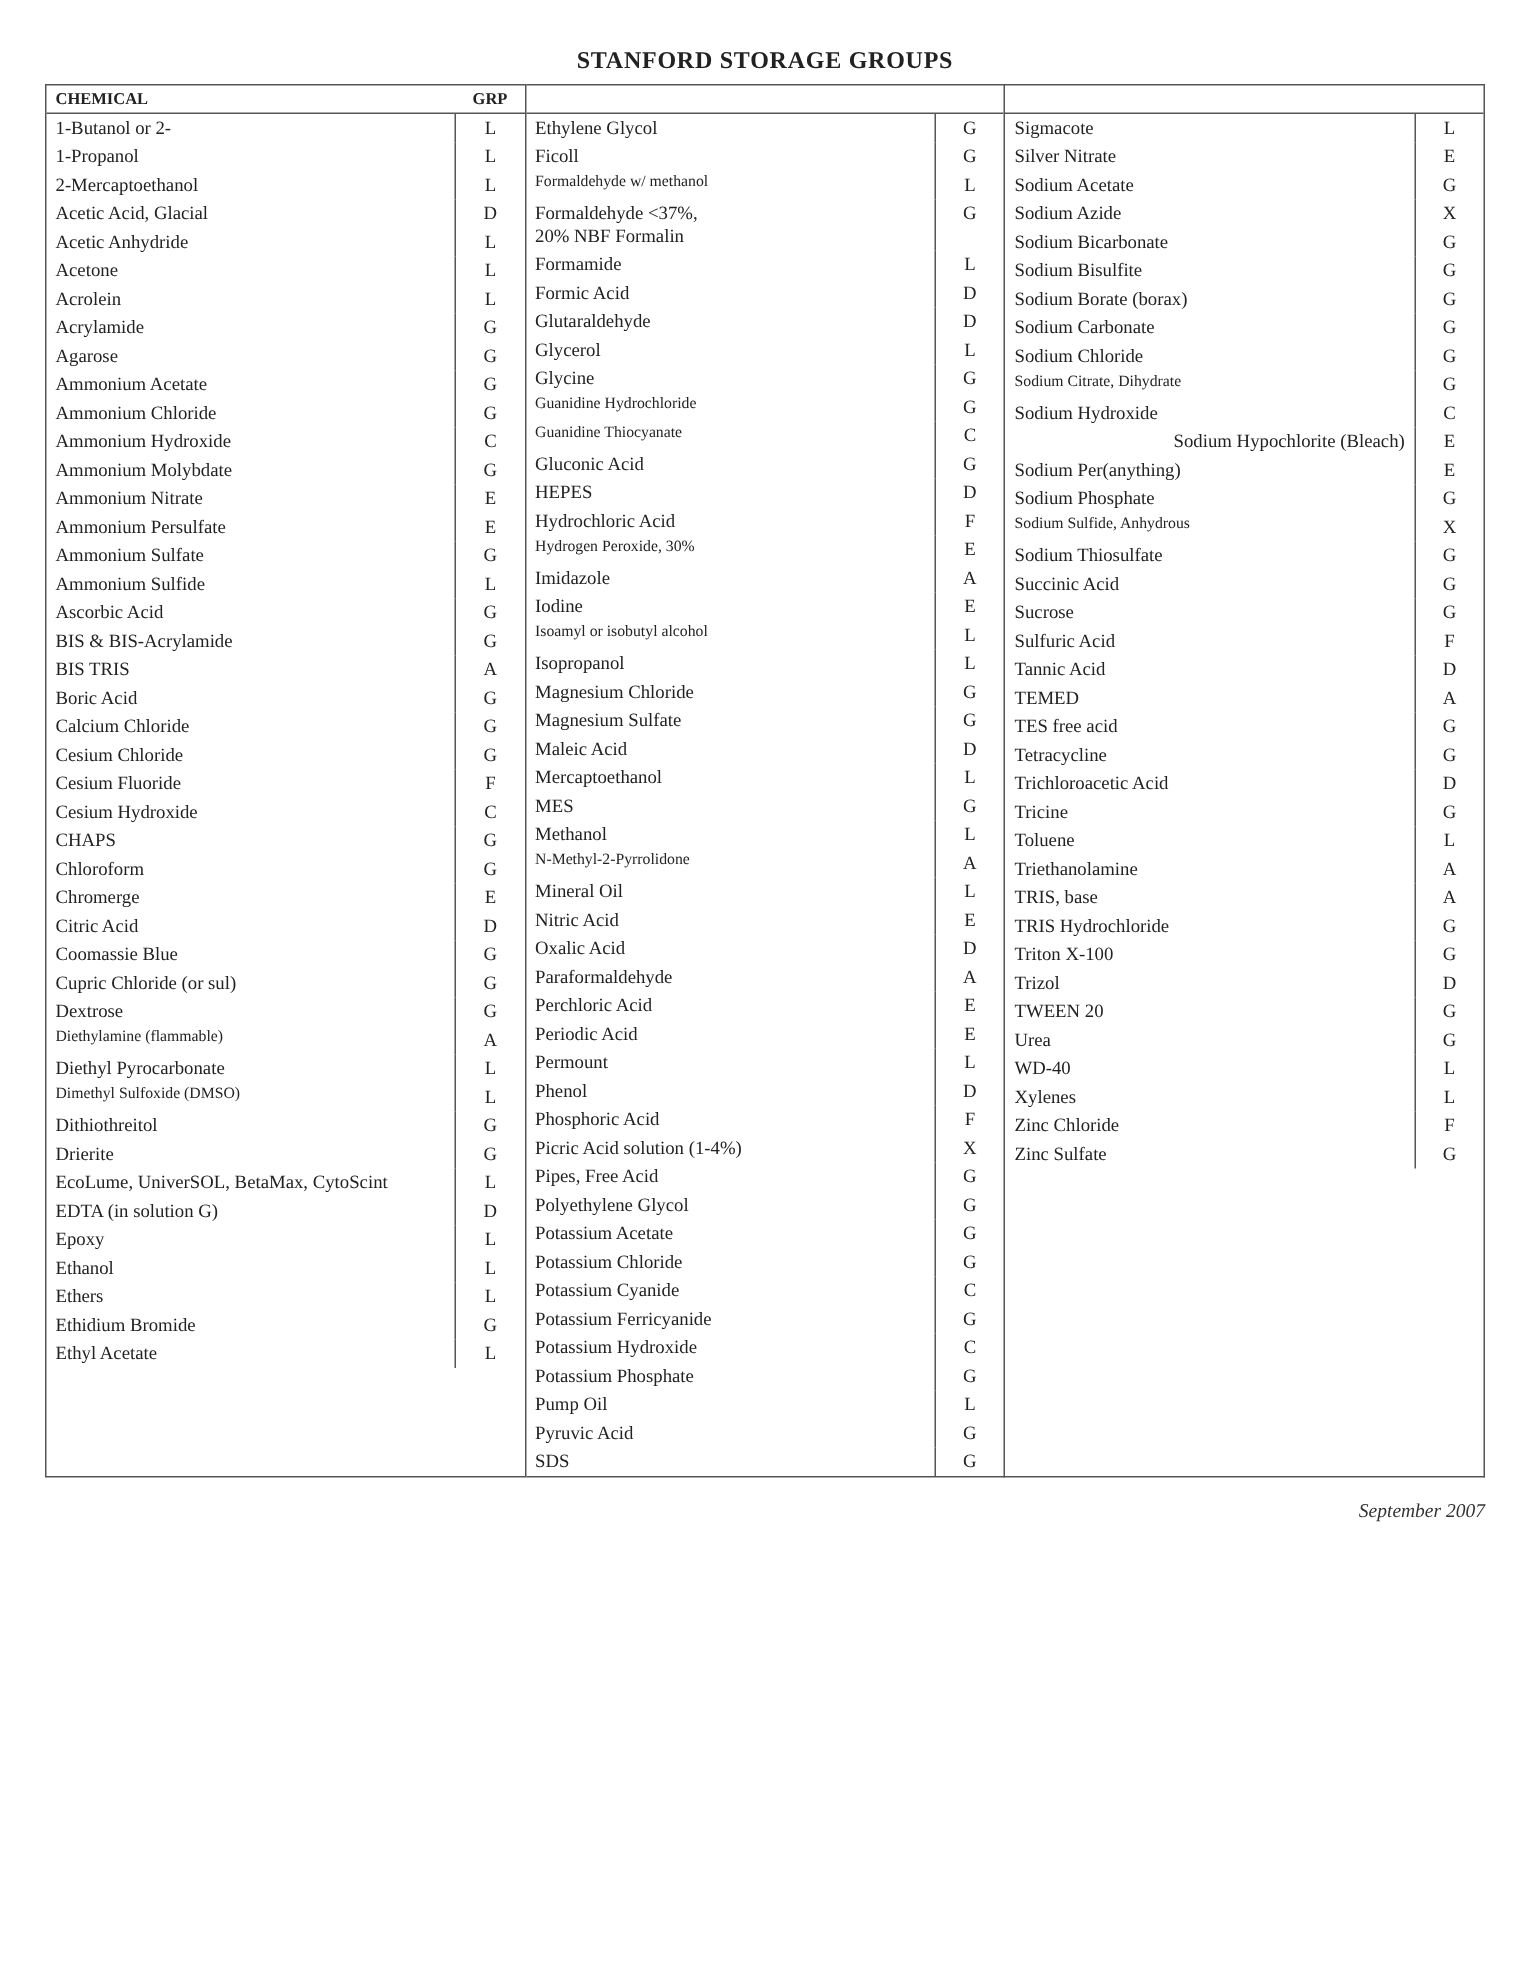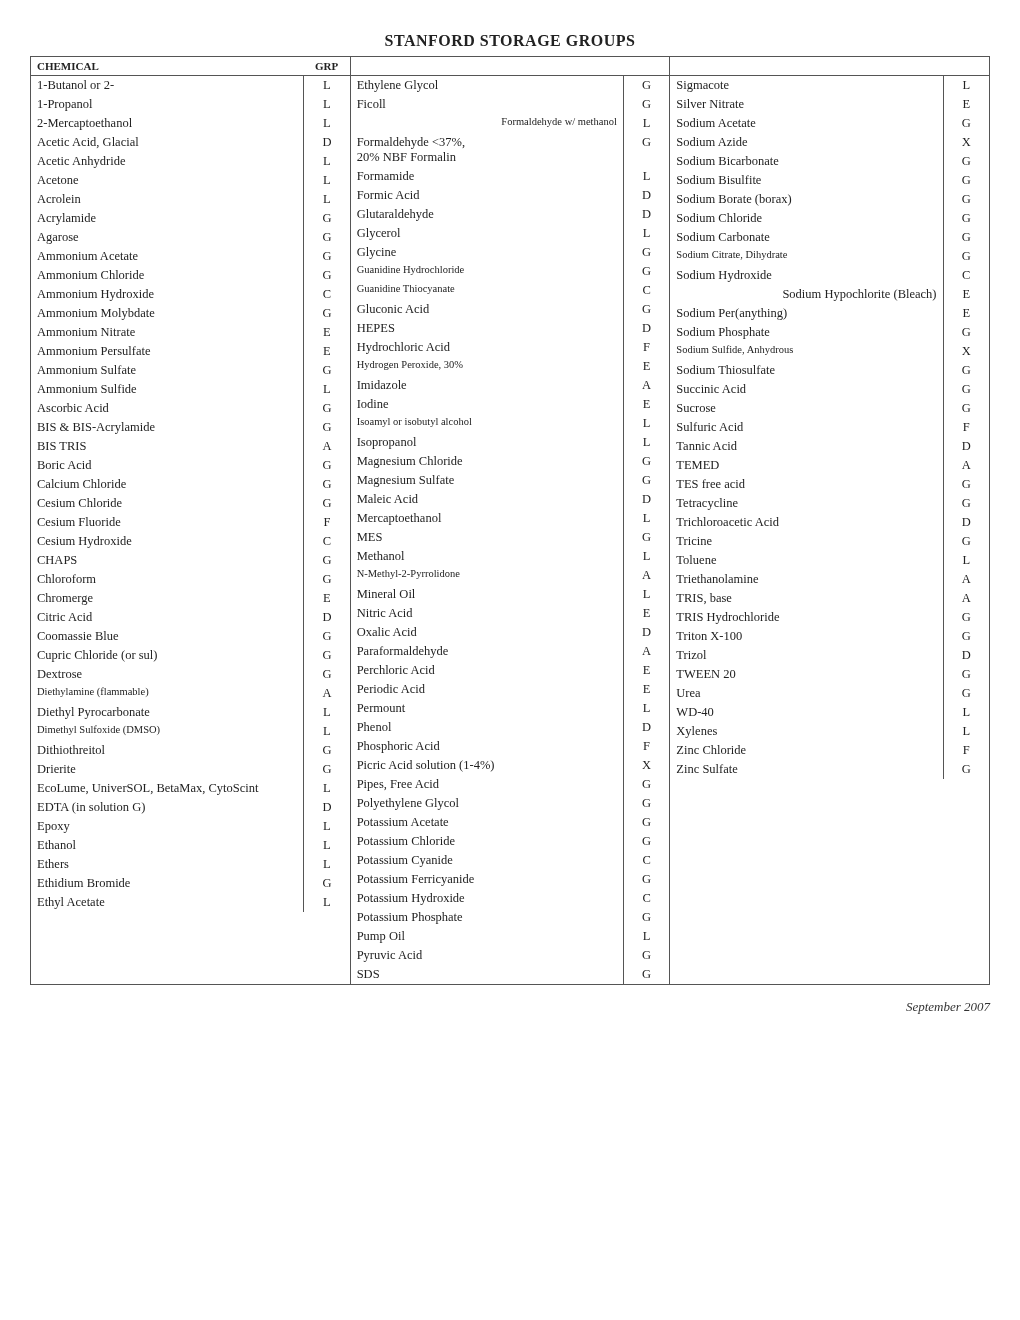--- a/index.html
+++ b/index.html
@@ -276,21 +276,21 @@
       <tbody id="col2-body">
           <tr>
             <td>Ethylene Glycol</td>
             <td class="grp-val">G</td>
           </tr>
           <tr>
             <td>Ficoll</td>
             <td class="grp-val">G</td>
           </tr>
           <tr>
-            <td style="font-size: 10.5px; text-align: right;">Formaldehyde w/ methanol</td>
+            <td style="font-size: 10.5px;">Formaldehyde w/ methanol</td>
             <td class="grp-val">L</td>
           </tr>
           <tr>
             <td style="white-space: pre-wrap;">Formaldehyde &lt;37%,
 20% NBF Formalin</td>
             <td class="grp-val">G</td>
           </tr>
           <tr>
             <td>Formamide</td>
             <td class="grp-val">L</td>
@@ -498,25 +498,25 @@
           </tr>
           <tr>
             <td>Sodium Bisulfite</td>
             <td class="grp-val">G</td>
           </tr>
           <tr>
             <td>Sodium Borate (borax)</td>
             <td class="grp-val">G</td>
           </tr>
           <tr>
+            <td>Sodium Carbonate</td>
+            <td class="grp-val">G</td>
+          </tr>
+          <tr>
             <td>Sodium Chloride</td>
-            <td class="grp-val">G</td>
-          </tr>
-          <tr>
-            <td>Sodium Carbonate</td>
             <td class="grp-val">G</td>
           </tr>
           <tr>
             <td style="font-size: 10.5px;">Sodium Citrate, Dihydrate</td>
             <td class="grp-val">G</td>
           </tr>
           <tr>
             <td>Sodium Hydroxide</td>
             <td class="grp-val">C</td>
           </tr>

